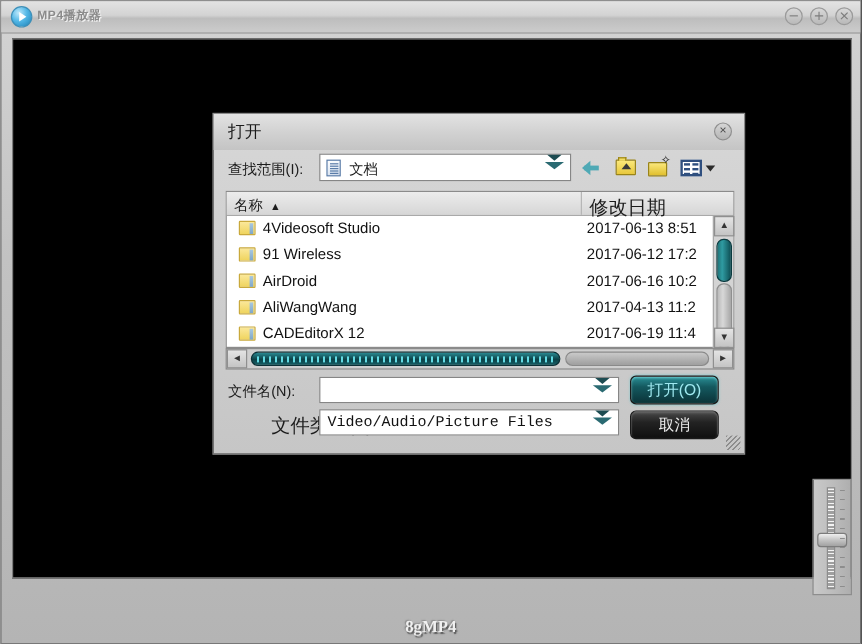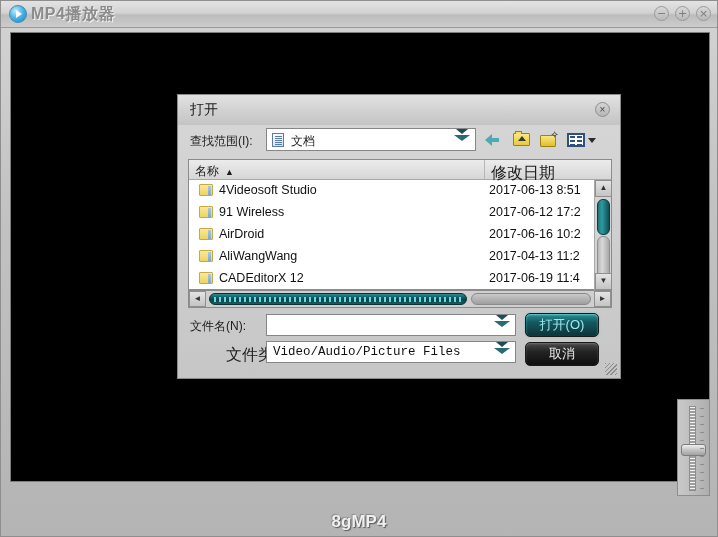--- a/index.html
+++ b/index.html
@@ -25,21 +25,21 @@
     background:radial-gradient(circle at 35% 30%,#bfe9fb 0%,#52b7e6 45%,#1b7fb5 100%);
     border:1px solid #3d8fb8;
     box-sizing:border-box;
   }
   .title-logo:after{
     content:"";position:absolute;left:6px;top:4px;
     border-left:6px solid #ffffff;border-top:4px solid transparent;border-bottom:4px solid transparent;
   }
   .title-text{
     position:absolute;left:30px;top:4px;height:18px;line-height:18px;
-    font-size:16px;font-weight:bold;color:#8b8b8b;
+    font-size:10px;font-weight:bold;color:#8b8b8b;
     text-shadow:1px 1px 0 #f2f2f2;
     letter-spacing:0.5px;
   }
   .win-btns{position:absolute;right:6px;top:5px;display:flex;gap:6px;}
   .wbtn{
     width:15px;height:15px;border-radius:50%;
     background:linear-gradient(180deg,#d8d8d8,#b9b9b9);
     border:1px solid #9a9a9a;box-sizing:border-box;
     color:#7d7d7d;font-size:11px;line-height:13px;text-align:center;
     font-family:"DejaVu Sans",sans-serif;
@@ -65,23 +65,23 @@
     border:1px solid #7c7c7c;border-radius:3px;box-sizing:border-box;
   }
   .vol-ticks{
     position:absolute;right:5px;top:8px;width:4px;height:82px;
     background:repeating-linear-gradient(180deg,#8d8d8d 0 1px,transparent 1px 8px);
   }
   
   .ctrlbar{position:absolute;left:0;bottom:0;width:100%;height:52px;}
   .status-text{
     position:absolute;left:0;right:0;bottom:4px;text-align:center;
-    font-size:17px;color:#f0f0f0;
+    font-size:14px;color:#f0f0f0;
     text-shadow:1px 1px 1px #5a5a5a,-1px -1px 1px #8e8e8e;
-    font-family:Liberation Sans, sans-serif;font-weight:bold;
+    font-family:Liberation Serif, serif;font-weight:bold;
   }
   
   #dialog{
     position:absolute;left:176px;top:93px;width:444px;height:285px;
     background:linear-gradient(180deg,#d7d7d7,#c6c6c6);
     border:1px solid #8a8a8a;box-sizing:border-box;
     box-shadow:2px 3px 7px rgba(0,0,0,.45);
     font-size:12px;color:#1c1c1c;
   }
   .dlg-title{

